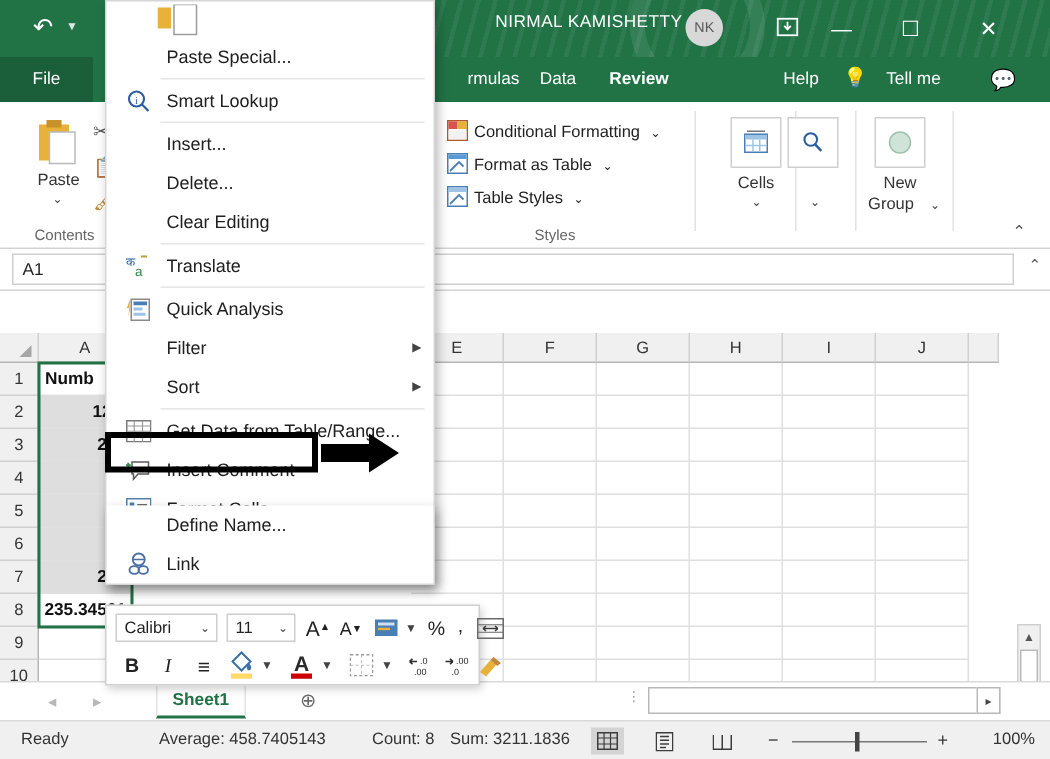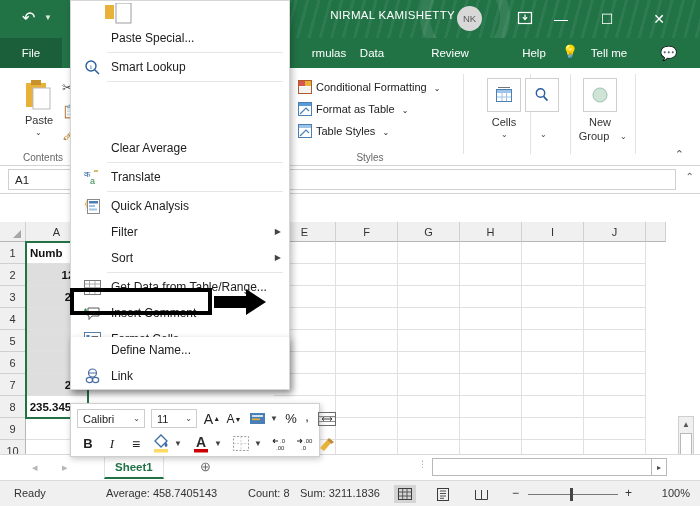--- a/index.html
+++ b/index.html
@@ -252,21 +252,21 @@
     </div>
     <div class="win-btn win-min">—</div>
     <div class="win-btn win-max">☐</div>
     <div class="win-btn win-close">✕</div>
   </div>
 
   <div class="tabsbar">
     <div class="tab tab-file">File</div>
     <div class="tab" style="left:296px;width:66px;">rmulas</div>
     <div class="tab" style="left:346px;width:52px;">Data</div>
-    <div class="tab" style="left:420px;width:60px;">Review</div>
+    <div class="tab" style="left:396px;width:60px;font-weight:bold;">Review</div>
     <div class="tab" style="left:512px;width:44px;">Help</div>
     <div class="tellme-bulb" style="left:562px;">💡</div>
     <div class="tab" style="left:578px;width:62px;">Tell me</div>
     <div class="comment-ic">💬</div>
   </div>
 
   <div class="ribbon">
 
     <div class="paste-ic">
       <svg width="34" height="34" viewBox="0 0 34 34" aria-hidden="true">
@@ -543,23 +543,31 @@
         <svg width="17" height="17" viewBox="0 0 17 17" aria-hidden="true">
           <circle cx="7" cy="7" r="5" fill="none" stroke="#2a5d9f" stroke-width="1.4"></circle>
           <text x="7" y="10" font-size="7" fill="#2a5d9f" text-anchor="middle" font-family="Liberation Serif, serif">i</text>
           <path d="M10.7 10.7 L15 15" stroke="#2a5d9f" stroke-width="1.5"></path>
         </svg>
       </span>
       <span>Smart Lookup</span>
     </div>
     <div class="ctx-sep" style="top:80px;"></div>
 
+    <div class="ctx-item" style="top:82px;">
+      <span class="icn"></span>
+      <span>Insert...</span>
+    </div>
+    <div class="ctx-item" style="top:108px;">
+      <span class="icn"></span>
+      <span>Delete...</span>
+    </div>
     <div class="ctx-item" style="top:134px;">
       <span class="icn"></span>
-      <span>Clear Average</span>
+      <span>Clear Editing</span>
     </div>
     <div class="ctx-sep" style="top:161px;"></div>
 
     <div class="ctx-item" style="top:163px;">
       <span class="icn">
         <svg width="17" height="17" viewBox="0 0 17 17" aria-hidden="true">
           <text x="0" y="8" font-size="8" fill="#2a5d9f" font-family="Liberation Sans, sans-serif">क</text>
           <text x="6" y="15" font-size="9" fill="#2f8a4c" font-family="Liberation Sans, sans-serif">a</text>
           <path d="M10 2 L14 2" stroke="#c0a030" stroke-width="1.4"></path>
         </svg>

